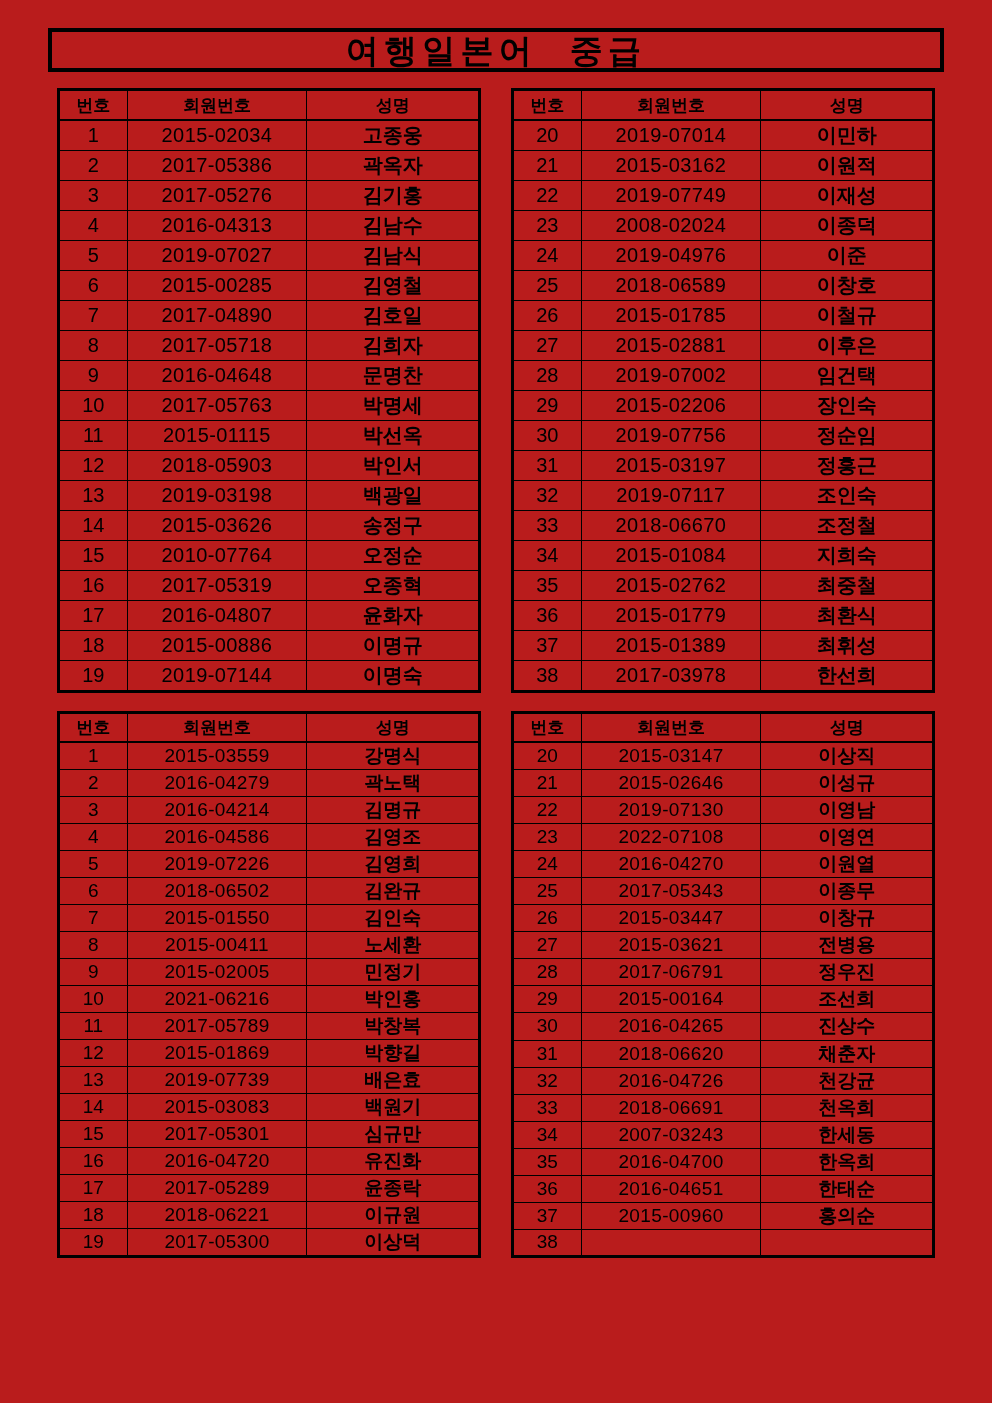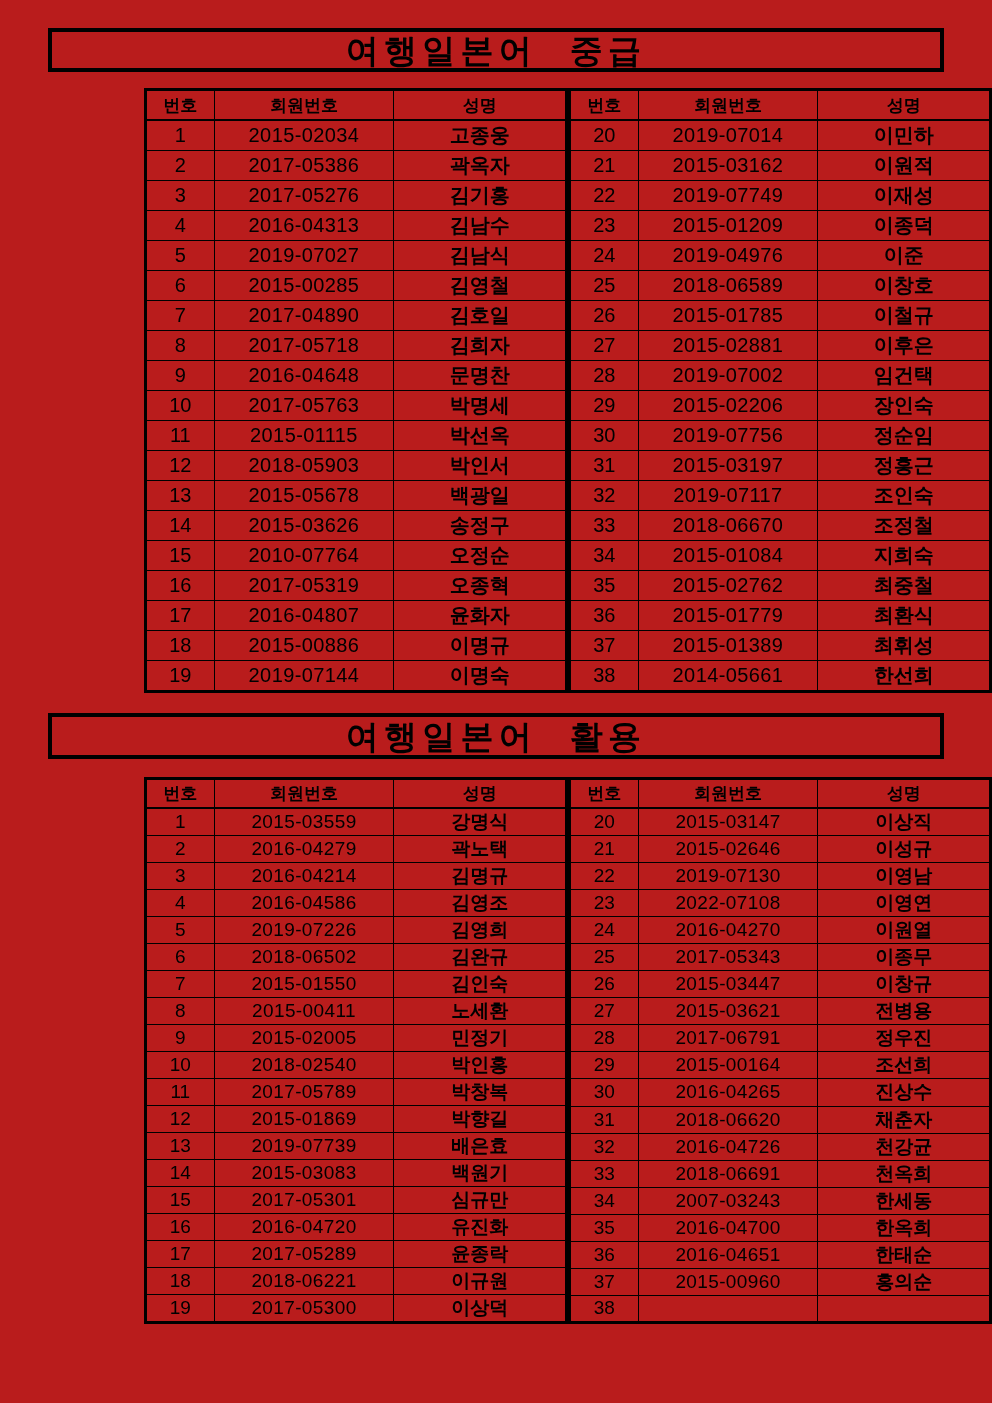--- a/index.html
+++ b/index.html
@@ -30,22 +30,23 @@
   .title-box .title-text {
     font-size: 33px;
     font-weight: bold;
     letter-spacing: 0.16em;
     word-spacing: 0.55em;
     white-space: pre;
     line-height: 1;
   }
   .tables {
     display: flex;
-    justify-content: flex-end;
+    justify-content: space-between;
     margin-left: 57px;
+    margin-right: 57px;
   }
   table.roster {
     border-collapse: collapse;
     border: 3px solid #000;
     table-layout: fixed;
     width: 424px;
   }
   table.roster th, table.roster td {
     border: 1.5px solid #000;
     text-align: center;
@@ -156,21 +157,21 @@
             <td>2015-01115</td>
             <td>박선옥</td>
           </tr>
           <tr>
             <td>12</td>
             <td>2018-05903</td>
             <td>박인서</td>
           </tr>
           <tr>
             <td>13</td>
-            <td>2015-05678</td>
+            <td>2019-03198</td>
             <td>백광일</td>
           </tr>
           <tr>
             <td>14</td>
             <td>2015-03626</td>
             <td>송정구</td>
           </tr>
           <tr>
             <td>15</td>
             <td>2010-07764</td>
@@ -223,21 +224,21 @@
             <td>2015-03162</td>
             <td>이원적</td>
           </tr>
           <tr>
             <td>22</td>
             <td>2019-07749</td>
             <td>이재성</td>
           </tr>
           <tr>
             <td>23</td>
-            <td>2015-01209</td>
+            <td>2008-02024</td>
             <td>이종덕</td>
           </tr>
           <tr>
             <td>24</td>
             <td>2019-04976</td>
             <td>이준</td>
           </tr>
           <tr>
             <td>25</td>
             <td>2018-06589</td>
@@ -298,30 +299,27 @@
             <td>2015-01779</td>
             <td>최환식</td>
           </tr>
           <tr>
             <td>37</td>
             <td>2015-01389</td>
             <td>최휘성</td>
           </tr>
           <tr>
             <td>38</td>
-            <td>2014-05661</td>
+            <td>2017-03978</td>
             <td>한선희</td>
           </tr>
         </tbody>
     </table>
   </div>
 
-  <div class="title-box t2">
-    <span class="title-text">여행일본어 활용</span>
-  </div>
 
   <div class="tables s2">
     <table class="roster">
       <colgroup>
           <col class="c-num">
           <col class="c-id">
           <col class="c-name">
         </colgroup>
       <thead>
         <tr>
@@ -371,21 +369,21 @@
             <td>2015-00411</td>
             <td>노세환</td>
           </tr>
           <tr>
             <td>9</td>
             <td>2015-02005</td>
             <td>민정기</td>
           </tr>
           <tr>
             <td>10</td>
-            <td>2018-02540</td>
+            <td>2021-06216</td>
             <td>박인홍</td>
           </tr>
           <tr>
             <td>11</td>
             <td>2017-05789</td>
             <td>박창복</td>
           </tr>
           <tr>
             <td>12</td>
             <td>2015-01869</td>

